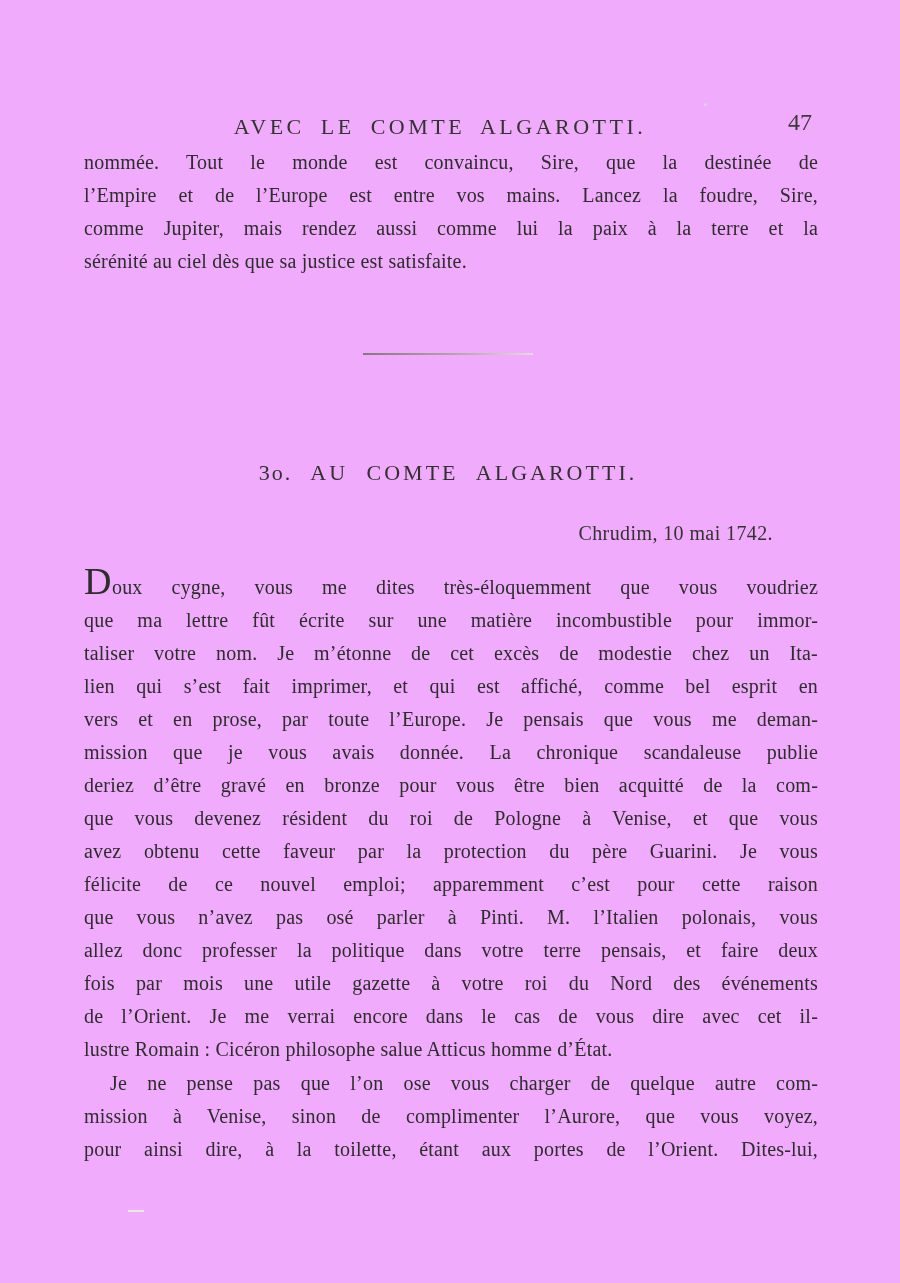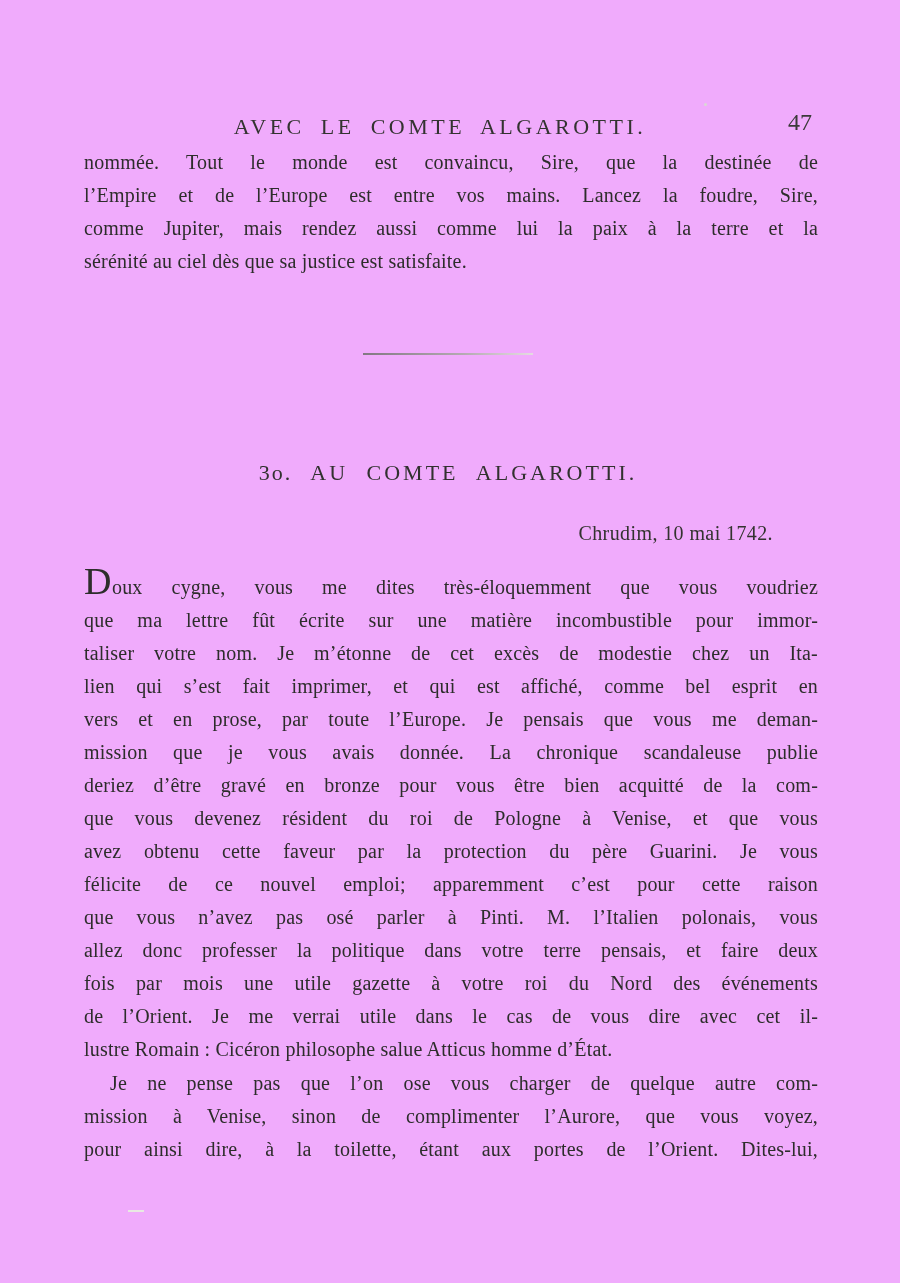--- a/index.html
+++ b/index.html
@@ -141,21 +141,21 @@
     <div class="line">lien qui s’est fait imprimer, et qui est affiché, comme bel esprit en</div>
     <div class="line">vers et en prose, par toute l’Europe.  Je pensais que vous me deman-</div>
     <div class="line">mission que je vous avais donnée.  La chronique scandaleuse publie</div>
     <div class="line">deriez d’être gravé en bronze pour vous être bien acquitté de la com-</div>
     <div class="line">que vous devenez résident du roi de Pologne à Venise, et que vous</div>
     <div class="line">avez obtenu cette faveur par la protection du père Guarini.  Je vous</div>
     <div class="line">félicite de ce nouvel emploi; apparemment c’est pour cette raison</div>
     <div class="line">que vous n’avez pas osé parler à Pinti.  M. l’Italien polonais, vous</div>
     <div class="line">allez donc professer la politique dans votre terre pensais, et faire deux</div>
     <div class="line">fois par mois une utile gazette à votre roi du Nord des événements</div>
-    <div class="line">de l’Orient.  Je me verrai utile dans le cas de vous dire avec cet il-</div>
+    <div class="line">de l’Orient.  Je me verrai encore dans le cas de vous dire avec cet il-</div>
     <div class="line left">lustre Romain : Cicéron philosophe salue Atticus homme d’État.</div>
   </section>
 
   <section class="textcol para3">
     <div class="line indent">Je ne pense pas que l’on ose vous charger de quelque autre com-</div>
     <div class="line">mission à Venise, sinon de complimenter l’Aurore, que vous voyez,</div>
     <div class="line">pour ainsi dire, à la toilette, étant aux portes de l’Orient.  Dites-lui,</div>
   </section>
 
   <div class="speck-1"></div>

